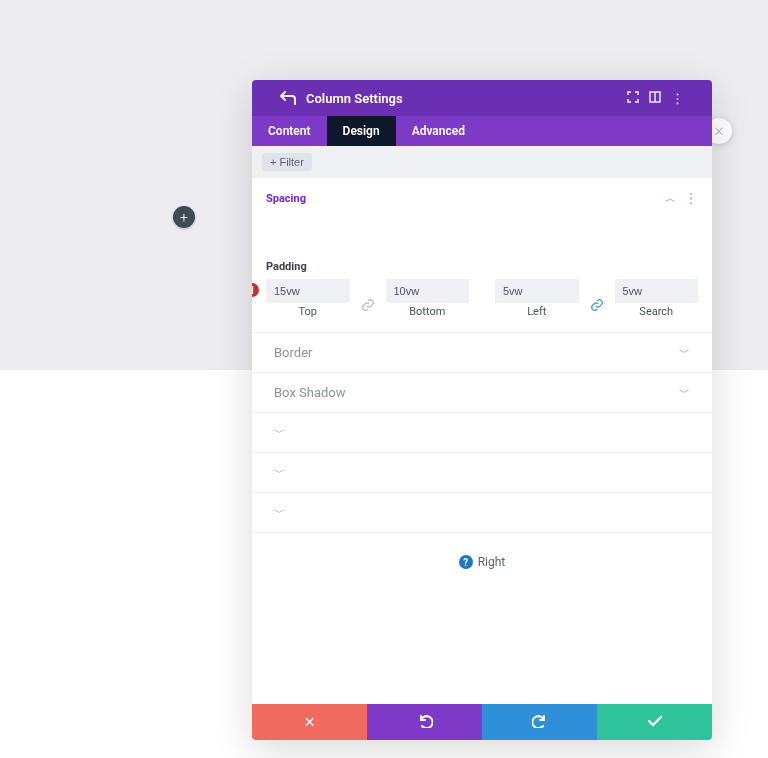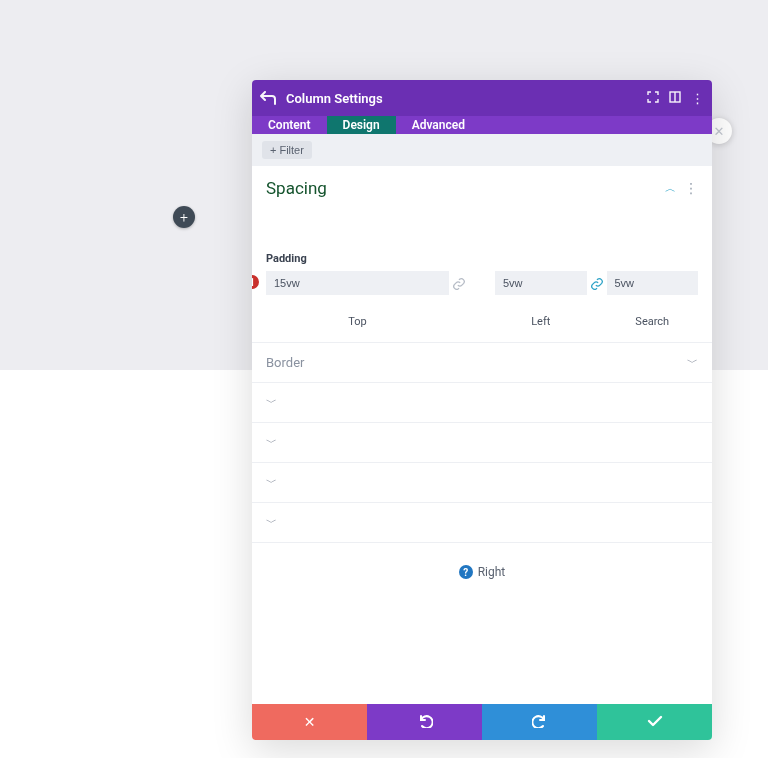--- a/index.html
+++ b/index.html
@@ -43,41 +43,41 @@
     display: flex;
     flex-direction: column;
     overflow: hidden;
   }
   .hdr {
     background: #6b2fb3;
     color: #fff;
     height: 36px;
     display: flex;
     align-items: center;
-    padding: 0 8px;
+    padding: 0 28px;
     gap: 10px;
   }
   .hdr .title { font-size: 13px; font-weight: 600; flex: 1; }
   .hdr .icn { font-size: 13px; opacity: .95; cursor: pointer; }
   .back-icn svg { display: block; }
   .tabs {
     background: #7d3ac7;
     display: flex;
-    height: 18px;
+    height: 30px;
   }
   .tab {
     padding: 0 16px;
     font-size: 12px;
     font-weight: 600;
     color: #fff;
     display: flex;
     align-items: center;
     cursor: pointer;
   }
-  .tab.active { background: #0f766e; }
+  .tab.active { background: #0f172a; }
   .searchbar {
     background: #eef0f4;
     height: 32px;
     display: flex;
     align-items: center;
     padding: 0 10px;
     gap: 8px;
   }
   .searchbar input {
     flex: 1;
@@ -99,53 +99,53 @@
     align-items: center;
     gap: 3px;
   }
   .content { flex: 1; overflow: auto; }
   .sec-hdr {
     display: flex;
     align-items: center;
     padding: 12px 14px 8px;
     gap: 8px;
   }
-  .sec-title { color: #14532d; font-size: 17px; font-weight: 400; flex: 1; }
+  .sec-title { color: #6d28d9; font-size: 11px; font-weight: 700; flex: 1; }
   .sec-caret { color: #2ea3c7; font-size: 11px; cursor: pointer; }
   .sec-dots { color: #9aa3b0; font-size: 14px; cursor: pointer; }
   .opt-label {
     font-size: 11px;
     font-weight: 700;
     color: #3a4250;
     padding: 2px 14px 6px;
     margin-top: 44px;
   }
   .pad-row {
     display: flex;
     align-items: flex-start;
     padding: 0 14px 14px;
     gap: 6px;
     position: relative;
   }
-  .pad-group { display: flex; align-items: flex-start; gap: 0; flex: 1; }
+  .pad-group { display: flex; align-items: flex-end; gap: 8px; flex: 1; }
   .pad-field { flex: 1; display: flex; flex-direction: column; align-items: stretch; }
   .pad-field input {
     width: 100%;
     background: #eef0f4;
     border: none;
     font-size: 11px;
     padding: 6px 8px;
     color: #4a5260;
     outline: none;
   }
   .pad-field .lbl {
     text-align: center;
     font-size: 11px;
     color: #4a5260;
-    margin-top: 20px;
+    margin-top: 2px;
   }
   .link-ic {
     width: 20px;
     height: 26px;
     display: flex;
     align-items: center;
     justify-content: center;
     font-size: 12px;
     flex-shrink: 0;
   }
@@ -164,21 +164,21 @@
     font-weight: 700;
     display: flex;
     align-items: center;
     justify-content: center;
     border: 2px solid #fff;
   }
   .divider { height: 1px; background: #edeff3; }
   .collapsed {
     display: flex;
     align-items: flex-end;
-    padding: 12px 14px;
+    padding: 12px 22px;
     border-bottom: 1px solid #edeff3;
     cursor: pointer;
   }
   .collapsed .ct { flex: 1; font-size: 13px; color: #8a92a0; }
   .collapsed .cv { color: #8a92a0; font-size: 11px; }
   .help {
     display: flex;
     align-items: center;
     justify-content: center;
     gap: 5px;
@@ -290,20 +290,24 @@
       <div class="pad-group">
         <div class="pad-field">
           <input value="15vw" style="">
           <div class="lbl">Top</div>
         </div>
         <div class="link-ic off">
           <svg width="14" height="14" viewBox="0 0 24 24">
               <path d="M10 14a5 5 0 0 0 7 0l3-3a5 5 0 0 0-7-7l-1 1M14 10a5 5 0 0 0-7 0l-3 3a5 5 0 0 0 7 7l1-1" fill="none" stroke="currentColor" stroke-width="2.2"></path>
             </svg>
         </div>
+        <div class="pad-field">
+          <input value="10vw" style="">
+          <div class="lbl">Bottom</div>
+        </div>
       </div>
 
       <div class="gap"></div>
 
       <div class="pad-group">
         <div class="pad-field">
           <input value="5vw" style="">
           <div class="lbl">Left</div>
         </div>
         <div class="link-ic on">
@@ -318,20 +322,21 @@
       </div>
     </div>
 
     <div class="divider"></div>
 
     <div class="collapsed">
       <span class="ct">Border</span>
       <span class="cv">﹀</span>
     </div>
     <div class="collapsed">
+      <span class="ct">Box Shadow</span>
       <span class="cv">﹀</span>
     </div>
     <div class="collapsed">
       <span class="cv">﹀</span>
     </div>
     <div class="collapsed">
       <span class="cv">﹀</span>
     </div>
     <div class="collapsed">
       <span class="cv">﹀</span>

